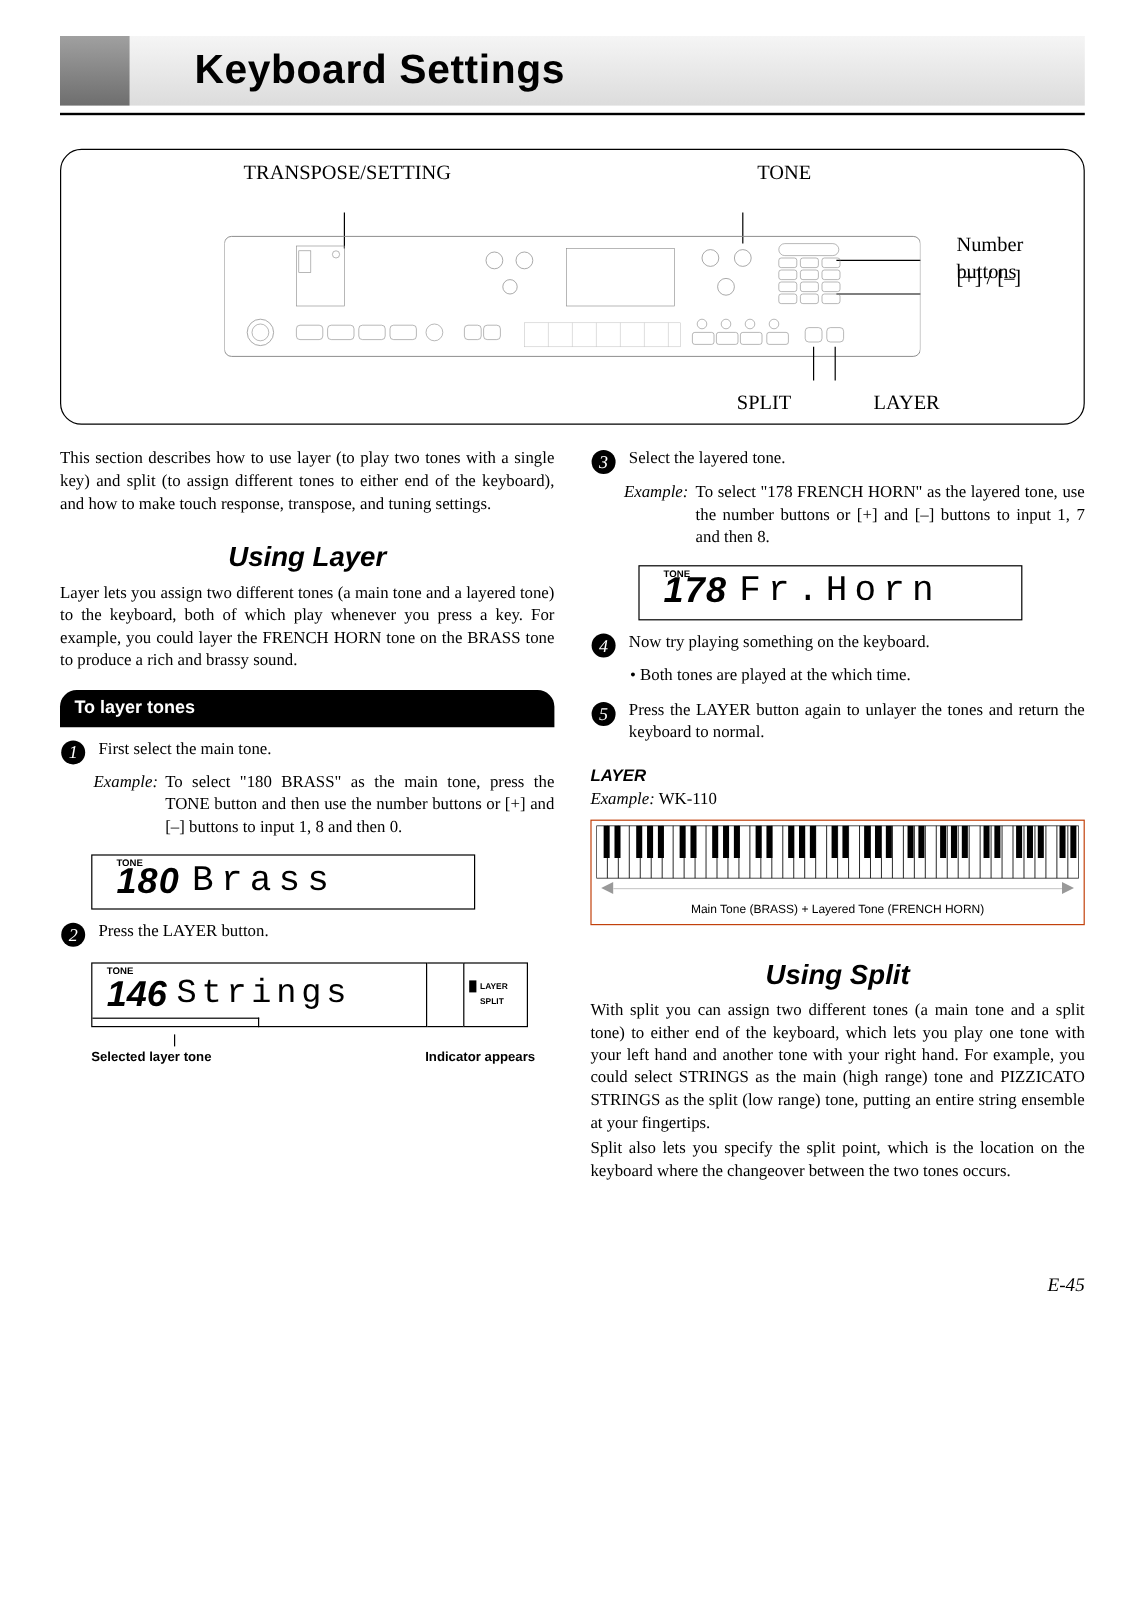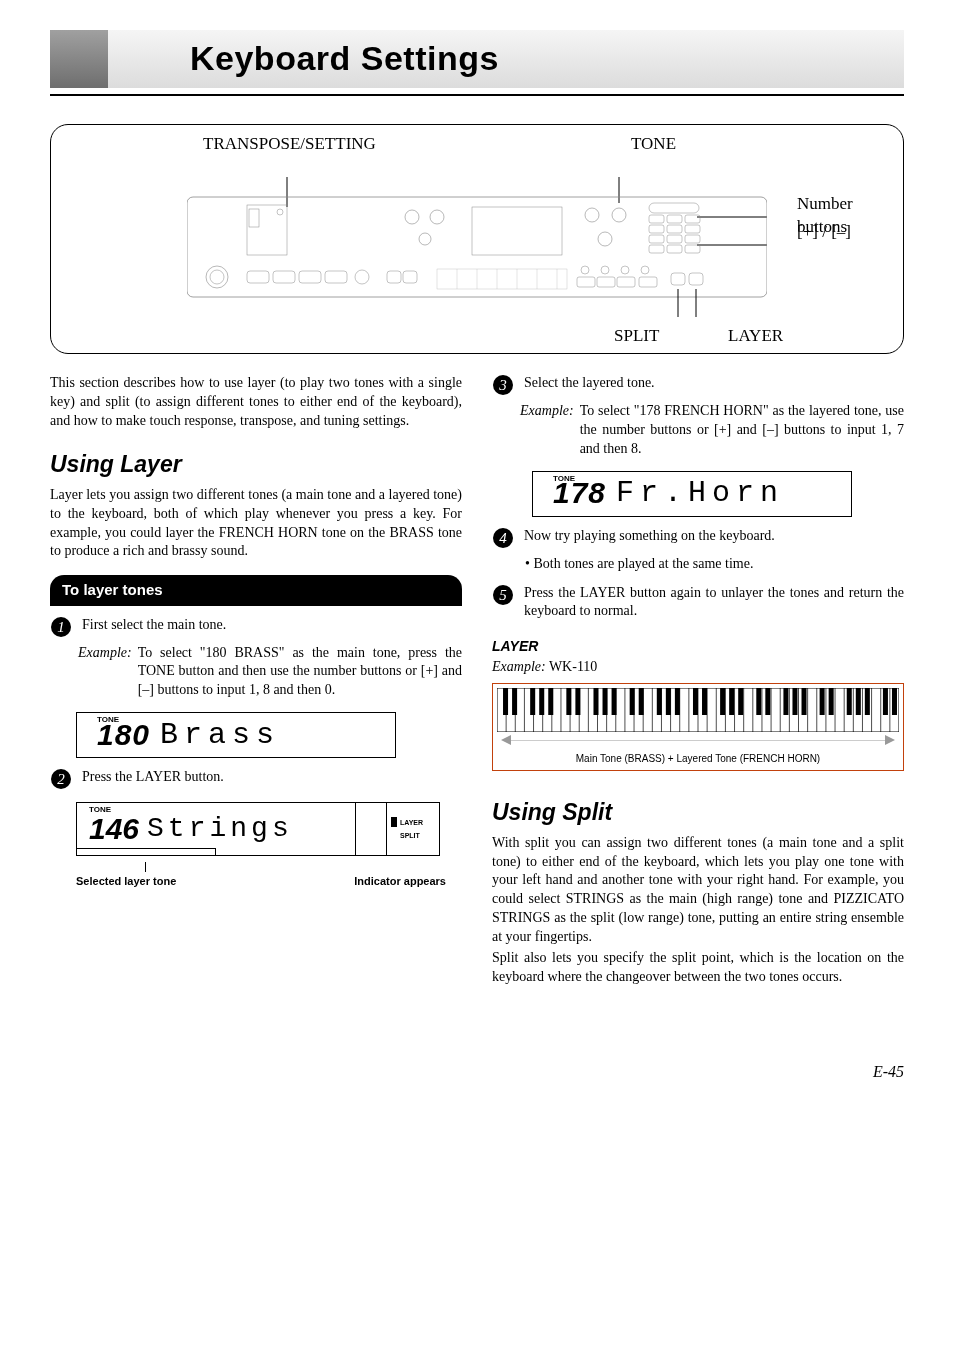--- a/index.html
+++ b/index.html
@@ -18,21 +18,21 @@
   .title-wrap { position: relative; margin-bottom: 6px; }
   .title-square {
     position: absolute; left: 0; top: 0;
     width: 58px; height: 58px;
     background: linear-gradient(180deg, #a0a0a0 0%, #6e6e6e 100%);
   }
   .title-bar {
     margin-left: 58px; height: 58px;
     background: linear-gradient(180deg, #f5f5f5 0%, #dcdcdc 100%);
     display: flex; align-items: center;
-    padding-left: 82px;
+    padding-left: 54px;
   }
   .title-bar h1 {
     font-family: Arial, Helvetica, sans-serif;
     font-weight: 700; font-size: 34px;
     letter-spacing: 0.5px;
   }
   .title-underline {
     height: 2px; background: #000; margin-top: 2px;
     margin-left: 0;
   }
@@ -54,21 +54,21 @@
   .keyboard-svg { display: block; margin: 38px auto 0 auto; }
 
   
   .cols { display: flex; gap: 30px; }
   .col { flex: 1; min-width: 0; }
   .intro { text-align: justify; margin-bottom: 18px; }
 
   h2.section {
     font-family: Arial, Helvetica, sans-serif;
     font-style: italic; font-weight: 700;
-    font-size: 23px; margin: 8px 0 6px 0;
+    font-size: 23px; margin: 8px 0 6px 0; text-align: center;
   }
   .section-desc { text-align: justify; margin-bottom: 14px; }
 
   .blackbar {
     background: #000; color: #fff;
     font-family: Arial, Helvetica, sans-serif;
     font-weight: 700; font-size: 15px;
     padding: 5px 12px;
     border-radius: 14px 14px 0 0;
     margin-bottom: 10px;
@@ -343,21 +343,21 @@
 
     <div class="step">
       <span class="step-badge">
         <svg viewBox="0 0 22 22">
             <circle cx="11" cy="11" r="10" fill="#000"></circle>
             <text x="11" y="16" text-anchor="middle" font-family="serif" font-style="italic" font-size="15" fill="#fff">4</text>
           </svg>
       </span>
       <div class="step-body">Now try playing something on the keyboard.</div>
     </div>
-    <div class="bullet-line">• Both tones are played at the same time.</div>
+    <div class="bullet-line">• Both tones are played at the which time.</div>
 
     <div class="step">
       <span class="step-badge">
         <svg viewBox="0 0 22 22">
             <circle cx="11" cy="11" r="10" fill="#000"></circle>
             <text x="11" y="16" text-anchor="middle" font-family="serif" font-style="italic" font-size="15" fill="#fff">5</text>
           </svg>
       </span>
       <div class="step-body">Press the LAYER button again to unlayer the tones and return the keyboard to normal.</div>
     </div>

